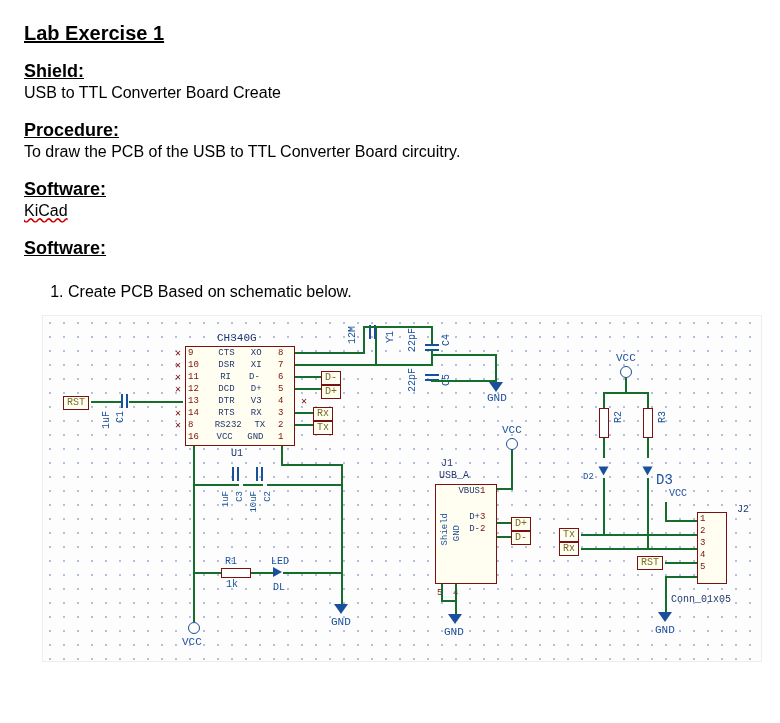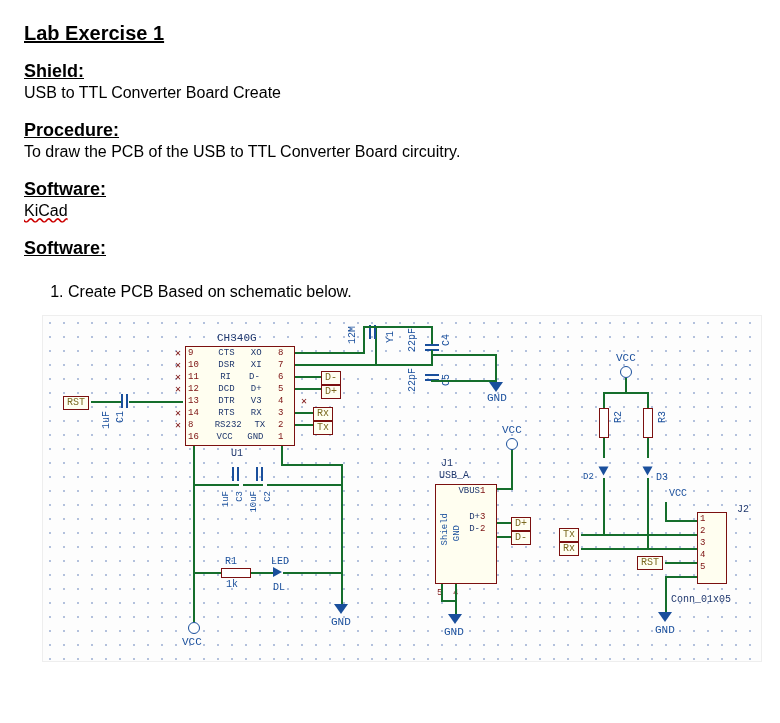--- a/index.html
+++ b/index.html
@@ -346,21 +346,21 @@
   <div class="box" style="left:556px; top:92px; width:10px; height:30px; background:#fff"></div>
   <div class="box" style="left:600px; top:92px; width:10px; height:30px; background:#fff"></div>
   <div class="label" style="left:570px; top:95px; writing-mode:vertical-rl; transform:rotate(180deg)">R2</div>
   <div class="label" style="left:614px; top:95px; writing-mode:vertical-rl; transform:rotate(180deg)">R3</div>
   <div class="wire" style="left:560px; top:122px; width:2px; height:20px"></div>
   <div class="wire" style="left:604px; top:122px; width:2px; height:20px"></div>
 
   <div class="ledtri" style="left:556px; top:150px; transform:rotate(90deg)"></div>
   <div class="ledtri" style="left:600px; top:150px; transform:rotate(90deg)"></div>
   <div class="label" style="left:540px; top:156px; font-size:9px">D2</div>
-  <div class="label" style="left:613px; top:156px; font-size:10px">D3</div>
+  <div class="label" style="left:613px; top:156px; font-size:14px">D3</div>
   <div class="wire" style="left:560px; top:162px; width:2px; height:56px"></div>
   <div class="wire" style="left:604px; top:162px; width:2px; height:70px"></div>
 
   <div class="tagbox" style="left:516px; top:212px">Tx</div>
   <div class="tagbox" style="left:516px; top:226px">Rx</div>
   <div class="wire" style="left:538px; top:218px; width:116px; height:2px"></div>
   <div class="wire" style="left:538px; top:232px; width:116px; height:2px"></div>
 
   <div class="netlabel" style="left:626px; top:172px; font-size:10px">VCC</div>
   <div class="wire" style="left:622px; top:186px; width:2px; height:20px"></div>

